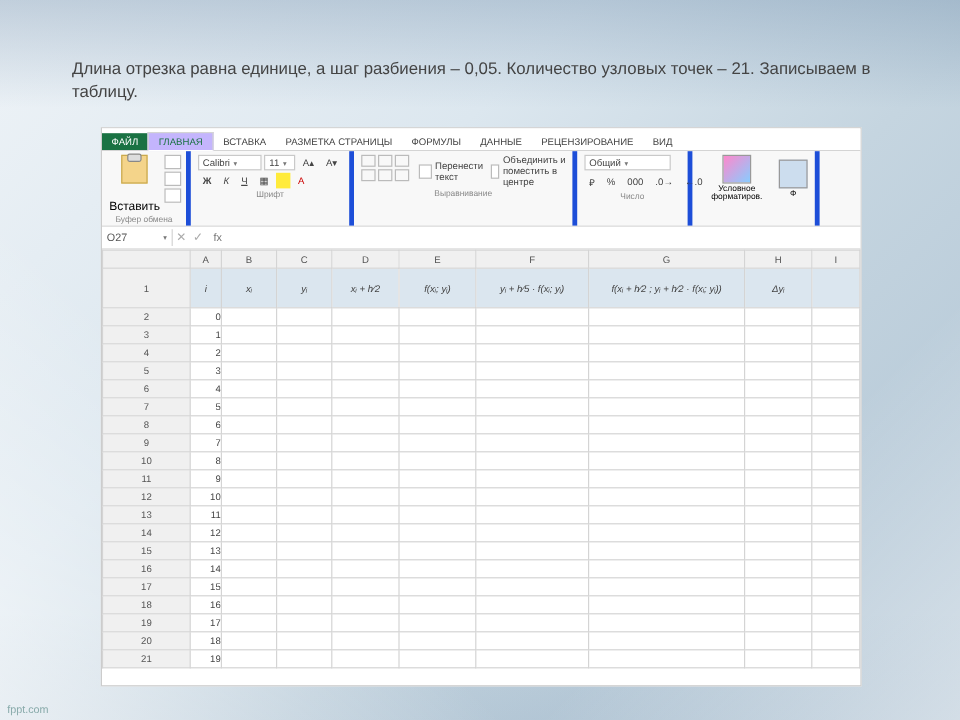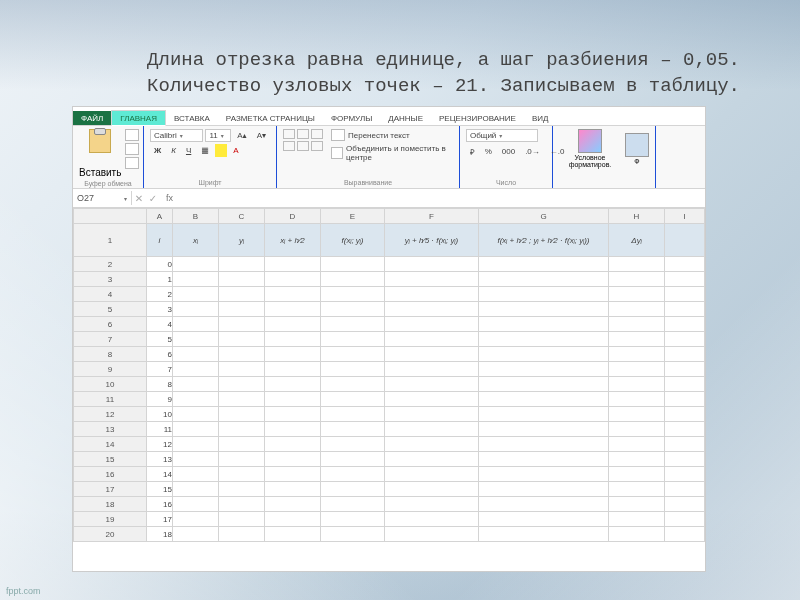--- a/index.html
+++ b/index.html
@@ -3,30 +3,30 @@
 <meta charset="utf-8">
 <style>
 html,body{margin:0;padding:0;font-family:Arial,sans-serif;background:#d8e4ed}
 .stage{width:800px;height:600px;position:relative;overflow:hidden;background:linear-gradient(135deg,#eef3f7 0%,#dce7ef 35%,#c5d5e0 60%,#b0c4d4 100%)}
 .bg-overlay{position:absolute;inset:0;background:
  linear-gradient(45deg,rgba(255,255,255,.6) 0%,rgba(255,255,255,0) 30%),
  linear-gradient(-45deg,rgba(255,255,255,.5) 0%,rgba(255,255,255,0) 25%),
  linear-gradient(180deg,rgba(60,100,140,.25) 0%,rgba(60,100,140,0) 15%),
  linear-gradient(0deg,rgba(60,100,140,.08) 0%,rgba(60,100,140,0) 15%);
  pointer-events:none}
-.caption{position:absolute;top:48px;left:0;right:0;text-align:right;color:#444;font-size:19px;line-height:1.35;font-family:Liberation Mono, monospace;padding:0 60px}
-.excel{position:absolute;left:72px;top:106px;width:632px;height:464px;background:#fff;border:1px solid #ccc;display:flex;flex-direction:column;font-size:10px}
+.caption{position:absolute;top:48px;left:0;right:0;text-align:left;color:#444;font-size:14px;line-height:1.35;font-family:Liberation Sans, sans-serif;padding:0 60px}
+.excel{position:absolute;left:84px;top:106px;width:632px;height:464px;background:#fff;border:1px solid #ccc;display:flex;flex-direction:column;font-size:10px}
 
 .tabs{display:flex;align-items:flex-end;height:18px;background:#fff;border-bottom:1px solid #d4d4d4}
 .tab{padding:3px 8px 2px;color:#444;text-transform:uppercase;font-size:8px;cursor:pointer}
 .tab.file{background:#1a7243;color:#fff}
-.tab.active{border:1px solid #d4d4d4;border-bottom:1px solid #fff;background:#5eead4;color:#1a7243;margin-bottom:-1px}
+.tab.active{border:1px solid #d4d4d4;border-bottom:1px solid #fff;background:#c4b5fd;color:#1a7243;margin-bottom:-1px}
 
 .ribbon{height:62px;background:#f8f8f8;border-bottom:1px solid #d4d4d4;display:flex}
-.grp{border-right:1px solid #1d4ed8;padding:3px 6px 2px;display:flex;flex-direction:column;justify-content:space-between}
+.grp{border-right:4px solid #1d4ed8;padding:3px 6px 2px;display:flex;flex-direction:column;}
 .grp-label{text-align:center;color:#888;font-size:7px;margin-top:2px}
 .ctrls{display:flex;gap:4px;align-items:flex-start}
 .paste{display:flex;flex-direction:column;align-items:center;gap:14px}
 .paste-icon{width:20px;height:22px;background:#f4d48a;border:1px solid #c9a94e;position:relative}
 .paste-icon:before{content:"";position:absolute;top:-2px;left:4px;width:10px;height:5px;border:1px solid #888;border-radius:2px;background:#ddd}
 .mini{width:12px;height:10px;border:1px solid #bbb;background:#fff;display:inline-block}
 .fontbox{display:flex;flex-direction:column;gap:2px}
 .row{display:flex;gap:2px;align-items:center}
 .combo{border:1px solid #c9c9c9;background:#fff;padding:1px 3px;font-size:8px;color:#444;display:flex;align-items:center;gap:3px}
 .combo .dd{font-size:6px;color:#777}
@@ -116,21 +116,21 @@
   <div class="grp" style="width:170px">
    <div class="ctrls" style="gap:8px">
     <div class="align-grid">
      <div></div>
               <div></div>
               <div></div>
               <div></div>
               <div></div>
               <div></div>
     </div>
-    <div style="display:flex;flex-direction:column;gap:3px">
+    <div style="display:flex;flex-direction:row;gap:3px">
      <div class="wrap-lbl">
                 <span class="mini"></span>
                 <span>Перенести текст</span>
               </div>
      <div class="merge-lbl">
                 <span class="mini"></span>
                 <span>Объединить и поместить в центре</span>
               </div>
     </div>
    </div>
@@ -442,20 +442,32 @@
               <td style="text-align: right;">18</td>
               <td></td>
               <td></td>
               <td></td>
               <td></td>
               <td></td>
               <td></td>
               <td></td>
               <td></td>
             </tr>
+            <tr>
+              <th>21</th>
+              <td style="text-align: right;">19</td>
+              <td></td>
+              <td></td>
+              <td></td>
+              <td></td>
+              <td></td>
+              <td></td>
+              <td></td>
+              <td></td>
+            </tr>
           </tbody>
   </table>
  </div>
 
 </div>
 
 <div class="watermark">fppt.com</div>
 </div>
 
 </body></html>

